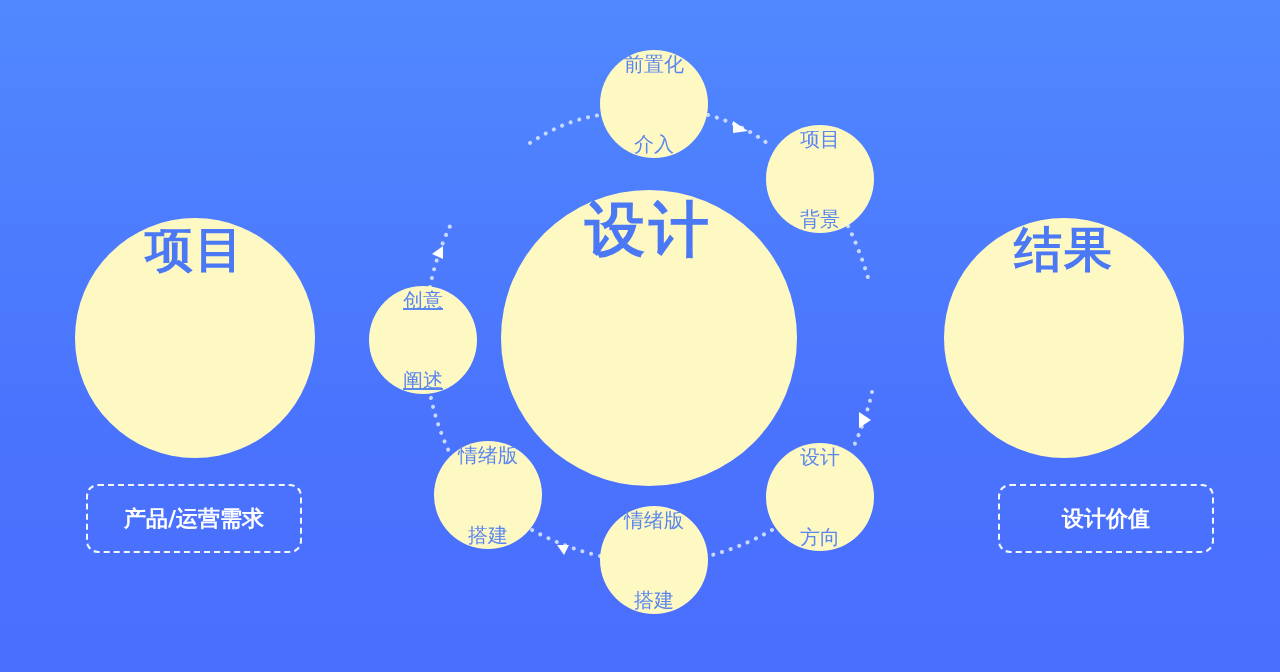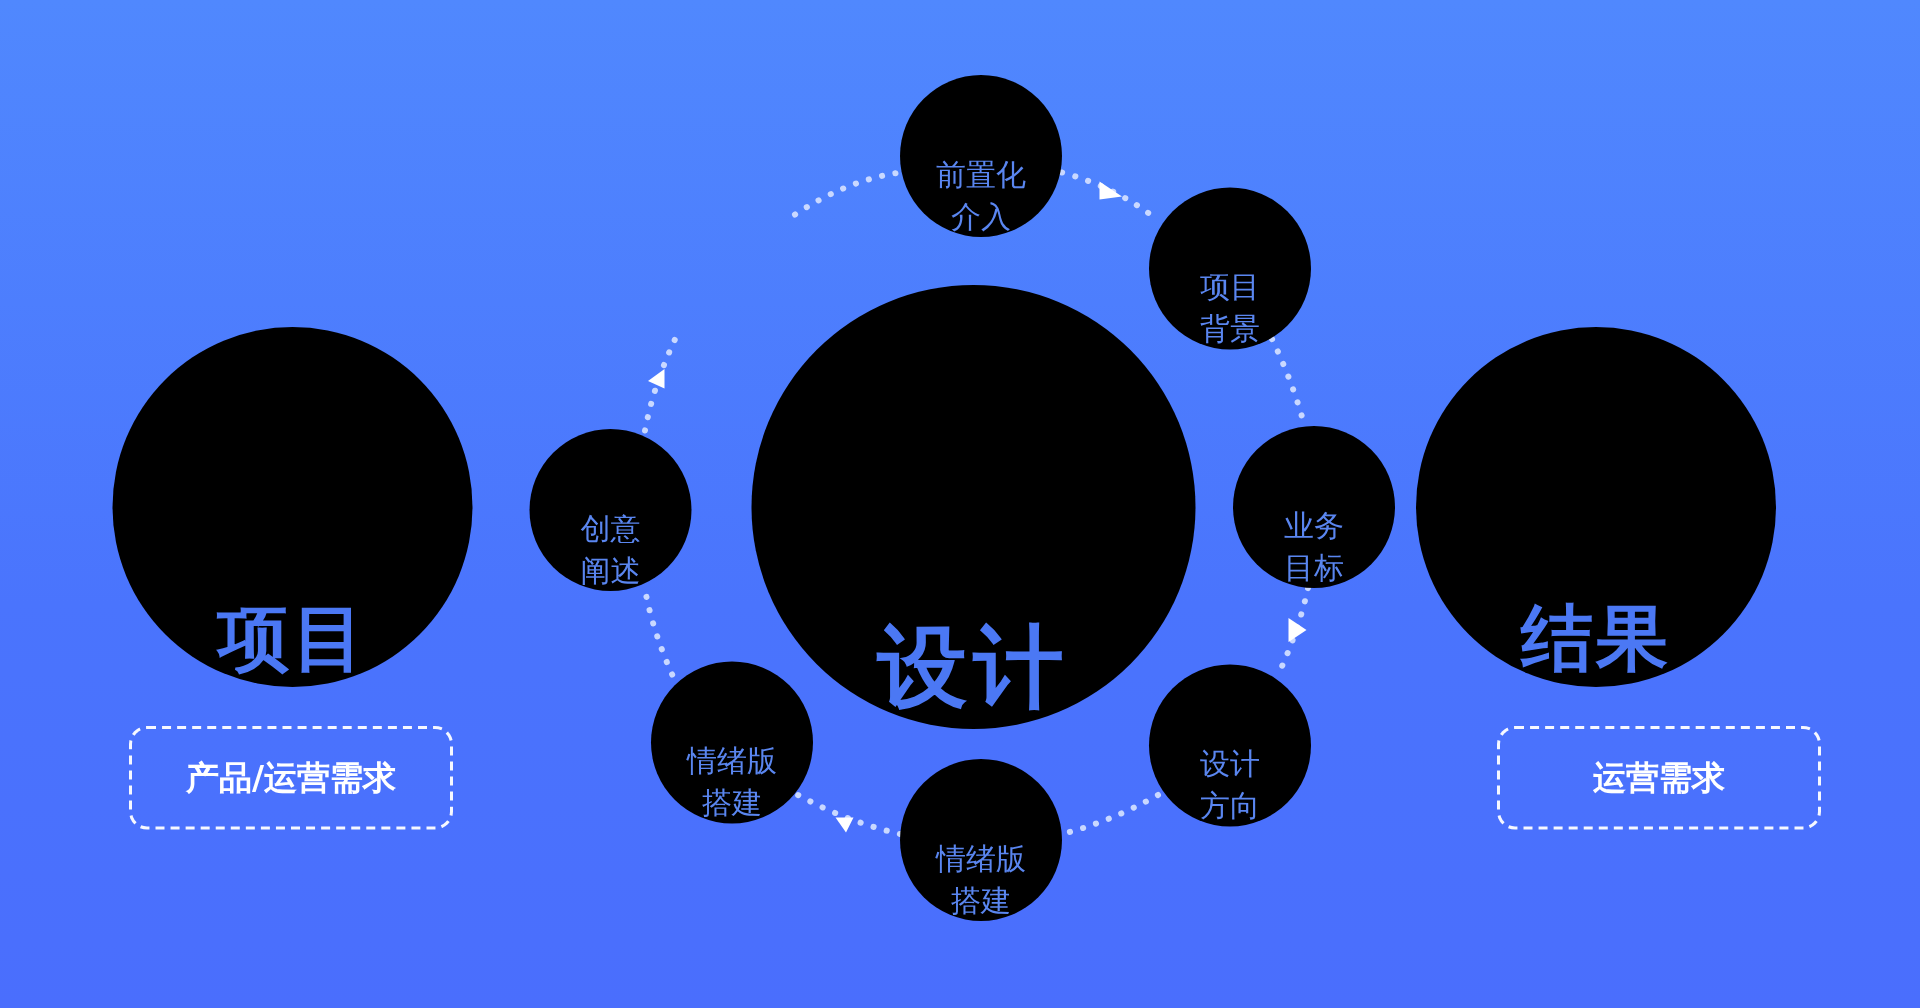--- a/index.html
+++ b/index.html
@@ -3,22 +3,22 @@
 <meta charset="utf-8">
 <style>
   html, body { margin: 0; padding: 0; }
   body {
     width: 1280px; height: 672px; overflow: hidden; position: relative;
     background: linear-gradient(180deg, #5088fe 0%, #4a74fd 60%, #4a6efd 100%);
     font-family: "DejaVu Sans", "Liberation Sans", sans-serif;
   }
   .canvas { position: absolute; left: 0; top: 0; width: 1280px; height: 672px; }
   .circle {
-    position: absolute; border-radius: 50%; background: #000000;
-    display: flex; align-items: center; justify-content: flex-end; flex-direction: column;
+    position: absolute; border-radius: 50%; background: #fef9c3;
+    display: flex; align-items: center; justify-content: space-between; flex-direction: column;
     color: #4d7cf6; text-align: center;
   }
   .big-label { font-weight: bold; font-size: 48px; letter-spacing: 2px; color: #4b78f4; }
   .center-label { font-weight: bold; font-size: 60px; letter-spacing: 4px; color: #4b78f4; }
   .node { width: 108px; height: 108px; font-size: 20px; line-height: 28px; color: #5a86f0; }
   .node span { display: block; }
   .tag {
     position: absolute; border: 2px dashed rgba(255,255,255,0.95); border-radius: 12px;
     color: #ffffff; font-size: 22px; font-weight: bold;
     display: flex; align-items: center; justify-content: center; box-sizing: border-box;
@@ -52,49 +52,45 @@
     <span class="big-label">项目</span>
   </div>
   <div class="tag" style="left:86px;top:484px;width:216px;height:69px;">
     <span>产品/运营需求</span>
   </div>
 
   <div class="circle" style="left:944px;top:218px;width:240px;height:240px;">
     <span class="big-label">结果</span>
   </div>
   <div class="tag" style="left:998px;top:484px;width:216px;height:69px;">
-    <span>运营需求</span>
+    <span>设计价值</span>
   </div>
 
   <div class="circle" style="left:501px;top:190px;width:296px;height:296px;">
     <span class="center-label">设计</span>
   </div>
 
   <div class="circle node" style="left:600px;top:50px;">
     <span>前置化</span>
     <span>介入</span>
   </div>
   <div class="circle node" style="left:766px;top:125px;">
     <span>项目</span>
     <span>背景</span>
   </div>
-  <div class="circle node" style="left:822px;top:284px;">
-    <span>业务</span>
-    <span>目标</span>
-  </div>
   <div class="circle node" style="left:766px;top:443px;">
     <span>设计</span>
     <span>方向</span>
   </div>
   <div class="circle node" style="left:600px;top:506px;">
     <span>情绪版</span>
     <span>搭建</span>
   </div>
   <div class="circle node" style="left:434px;top:441px;">
     <span>情绪版</span>
     <span>搭建</span>
   </div>
-  <div class="circle node" style="left:353px;top:286px;">
+  <div class="circle node" style="left:369px;top:286px;text-decoration:underline;">
     <span>创意</span>
     <span>阐述</span>
   </div>
 
 </div>
 
 </body></html>

